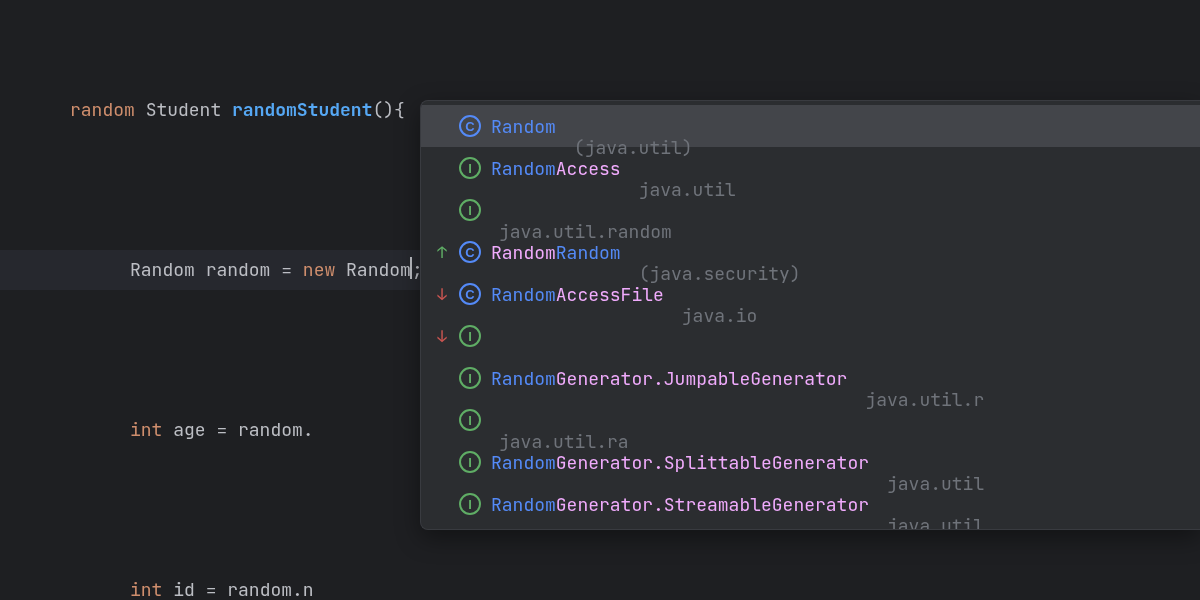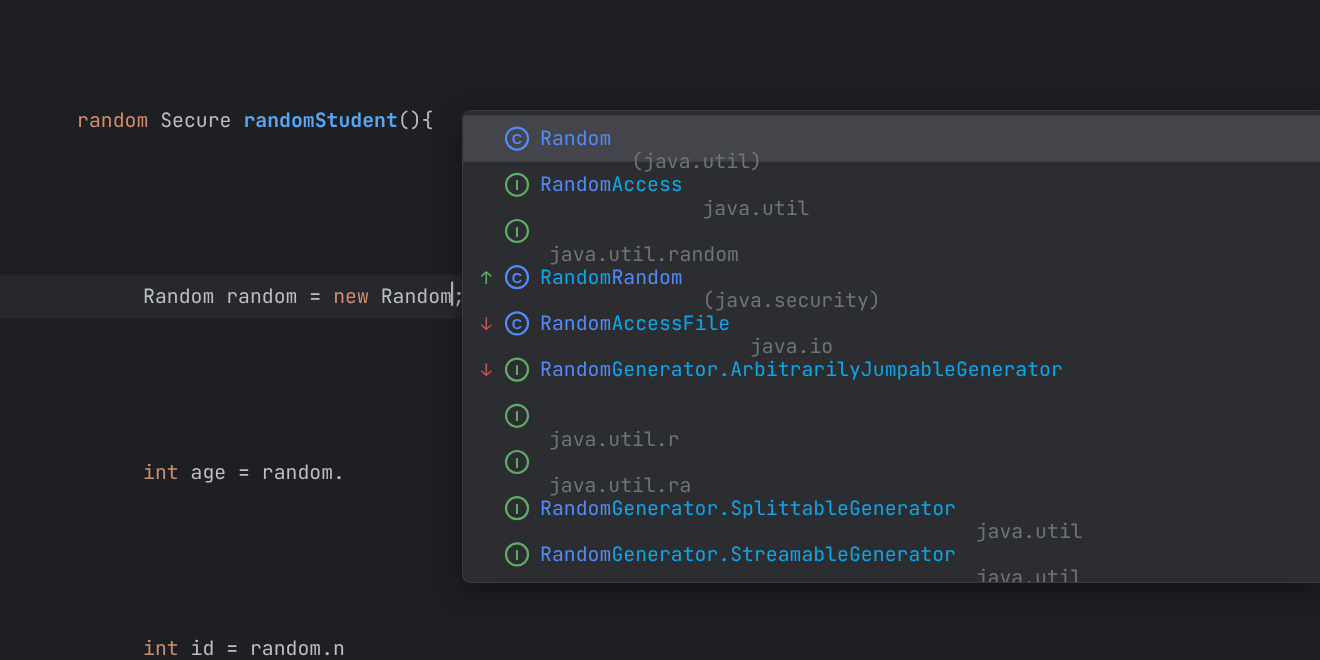--- a/index.html
+++ b/index.html
@@ -88,34 +88,34 @@
     justify-content: center;
     font-size: 13px;
     font-weight: 600;
     flex-shrink: 0;
     font-family: sans-serif;
   }
   .kind-C { border-color: #548af7; color: #548af7; }
   .kind-I { border-color: #5fad65; color: #5fad65; }
   .item-name { }
   .match { color: #548af7; }
-  .nomatch { color: #0ea5e9; }
+  .nomatch { color: #f0abfc; }
   .pkg {
     color: #6f737a;
     margin-left: 8px;
     margin-top: 42px;
   }
   .pkg.paren::before { content: "("; }
   .pkg.paren::after  { content: ")"; }
 </style>
 </head>
 <body>
 
 <div class="editor">
-  <div class="code-line indent0"><span class="kw">random</span> <span class="type">Secure</span> <span class="method-decl">randomStudent</span><span class="punct">(){</span></div>
+  <div class="code-line indent0"><span class="kw">random</span> <span class="type">Student</span> <span class="method-decl">randomStudent</span><span class="punct">(){</span></div>
 
   <div class="code-line indent1 active"><span class="type">Random</span> <span class="ident">random</span><span class="punct"> = </span><span class="kw">new</span> <span class="ident">Random</span><span class="cursor"></span><span class="punct">;</span></div>
 
   <div class="code-line indent1"><span class="kw">int</span> <span class="ident">age</span><span class="punct"> = random.</span></div>
 
   <div class="code-line indent1"><span class="kw">int</span> <span class="ident">id</span><span class="punct"> = random.n</span></div>
 
   
 
   
@@ -161,25 +161,25 @@
     </div>
     <div class="item">
       <span class="arrow down">↓</span>
       <span class="kind-icon kind-C">C</span>
       <span class="item-name"><span class="match">Random</span><span class="nomatch">AccessFile</span></span>
       <span class="pkg">java.io</span>
     </div>
     <div class="item">
       <span class="arrow down">↓</span>
       <span class="kind-icon kind-I">I</span>
-      <span class="item-name"><span class="match">Random</span><span class="nomatch">Generator.ArbitrarilyJumpableGenerator</span></span>
     </div>
     <div class="item">
       <span class="arrow "></span>
       <span class="kind-icon kind-I">I</span>
+      <span class="item-name"><span class="match">Random</span><span class="nomatch">Generator.JumpableGenerator</span></span>
       <span class="pkg">java.util.r</span>
     </div>
     <div class="item">
       <span class="arrow "></span>
       <span class="kind-icon kind-I">I</span>
       <span class="pkg">java.util.ra</span>
     </div>
     <div class="item">
       <span class="arrow "></span>
       <span class="kind-icon kind-I">I</span>

